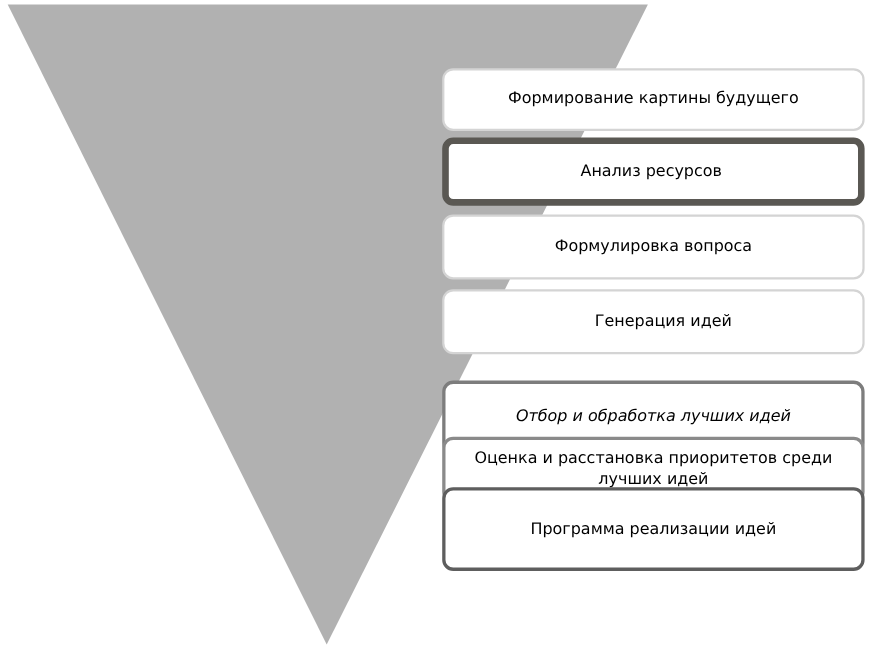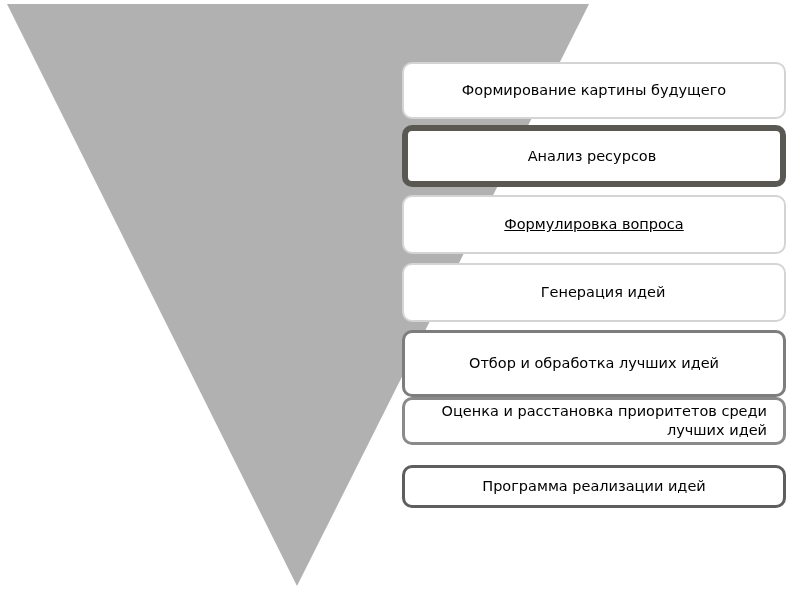--- a/index.html
+++ b/index.html
@@ -22,27 +22,27 @@
 <svg id="funnel" viewBox="0 0 790 594">
   <polygon id="funnel-poly" points="7,4 589,4 297,586" fill="#b1b1b1"></polygon>
 </svg>
 
 <div class="step" style="top: 62px; height: 57px; border: 2px solid rgb(212, 212, 212);">
   <span>Формирование картины будущего</span>
 </div>
 <div class="step" style="top: 125px; height: 62px; border: 6px solid rgb(90, 88, 83); padding-left: 12px;">
   <span>Анализ ресурсов</span>
 </div>
-<div class="step" style="top: 195px; height: 59px; border: 2px solid rgb(212, 212, 212); text-decoration: underline;">
+<div class="step" style="top: 195px; height: 59px; border: 2px solid rgb(212, 212, 212);">
   <span>Формулировка вопроса</span>
 </div>
 <div class="step" style="top: 263px; height: 59px; border: 2px solid rgb(212, 212, 212); padding-left: 34px;">
   <span>Генерация идей</span>
 </div>
-<div class="step" style="top: 330px; height: 67px; border: 3px solid rgb(125, 125, 125);">
+<div class="step" style="top: 346px; height: 67px; border: 3px solid rgb(125, 125, 125); font-style: italic;">
   <span>Отбор и обработка лучших идей</span>
 </div>
-<div class="step" style="top: 397px; height: 48px; border: 3px solid rgb(138, 138, 138); text-align: right;">
+<div class="step" style="top: 397px; height: 60px; border: 3px solid rgb(138, 138, 138);">
   <span>Оценка и расстановка приоритетов среди лучших идей</span>
 </div>
-<div class="step" style="top: 465px; height: 43px; border: 3px solid rgb(94, 94, 94);">
+<div class="step" style="top: 443px; height: 76px; border: 3px solid rgb(94, 94, 94);">
   <span>Программа реализации идей</span>
 </div>
 
 </body></html>

